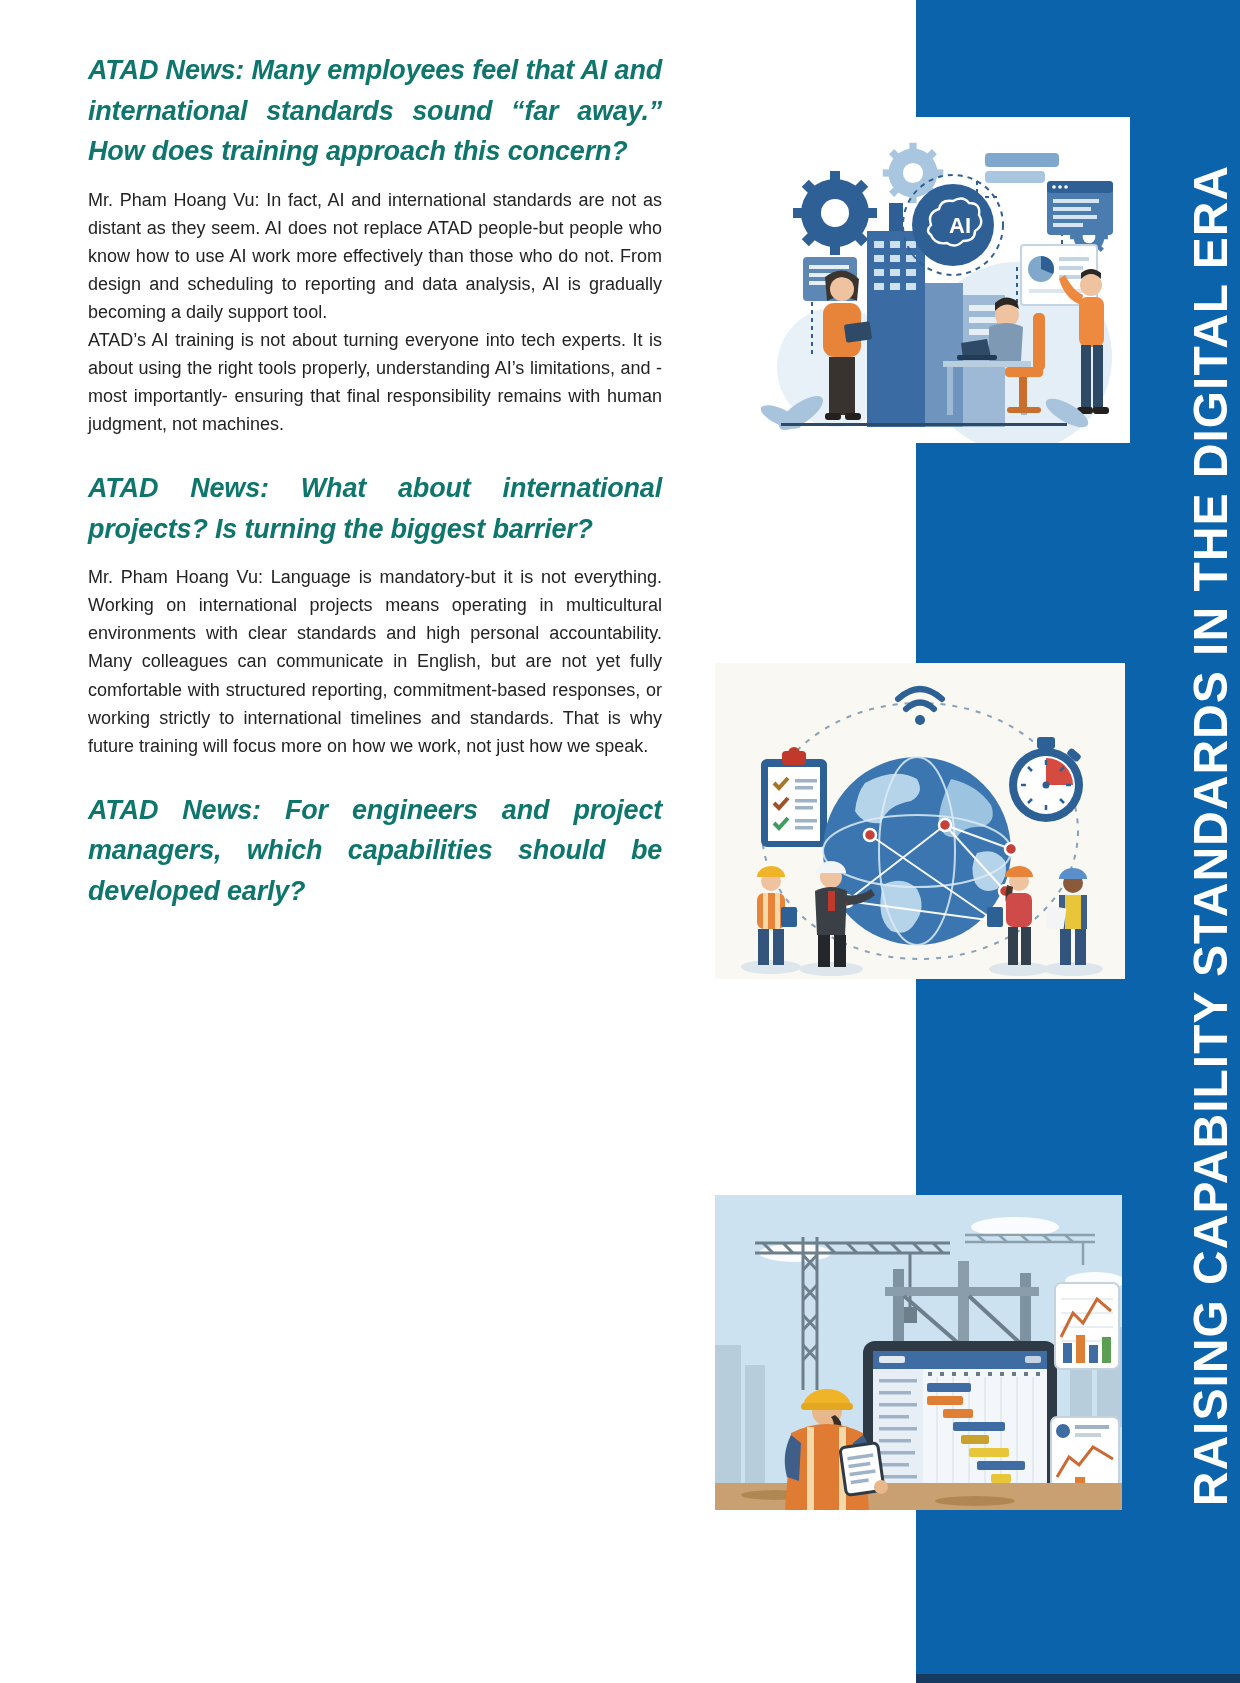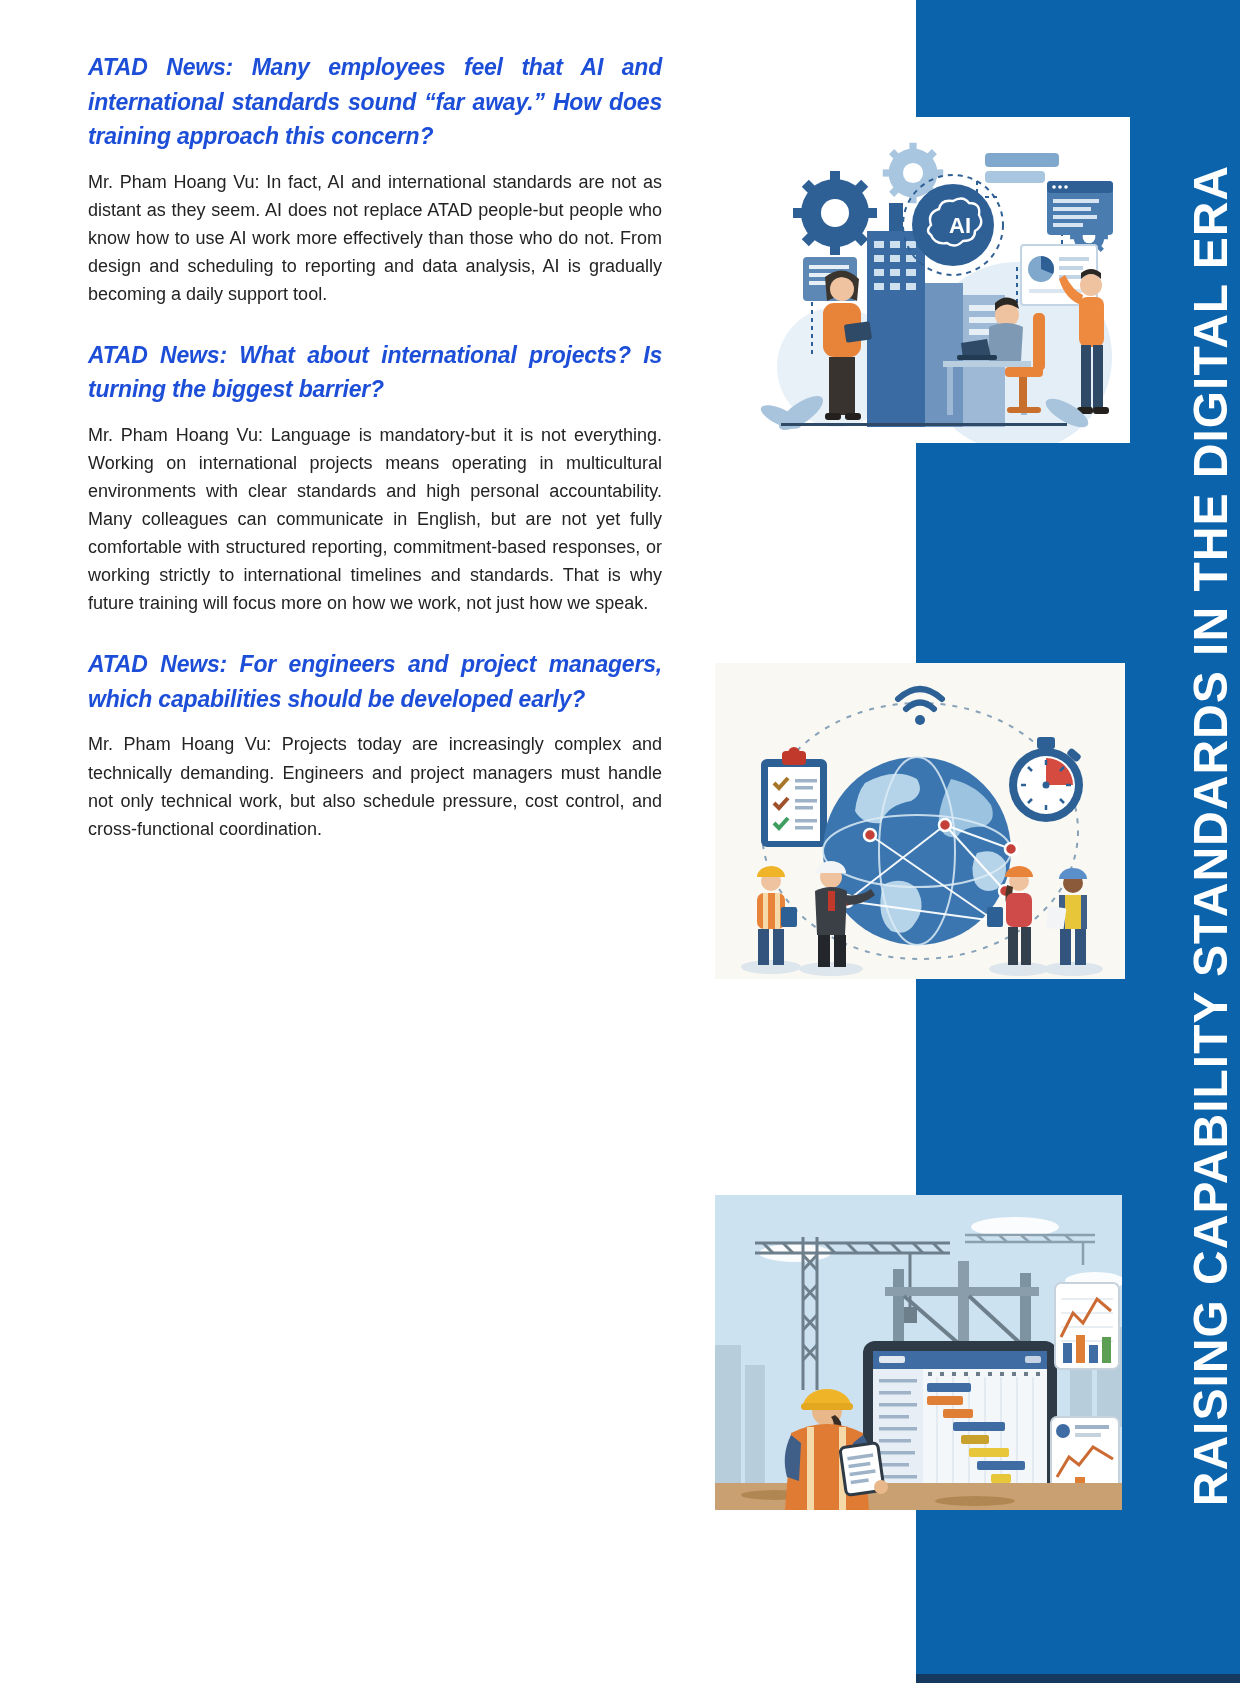--- a/index.html
+++ b/index.html
@@ -17,22 +17,22 @@
     display:flex;align-items:center;justify-content:center;
   }
   .sidebar-rail .vtext{
     writing-mode:vertical-rl;transform:rotate(180deg);
     white-space:nowrap;color:#ffffff;font-weight:bold;
     font-size:48px;letter-spacing:1px;line-height:1;
   }
   
   .text-col{position:absolute;left:88px;top:50px;width:574px;color:#232323;}
   .question{
-    margin:0 0 14px 0;font-size:23px;line-height:1.5;font-weight:bold;font-style:italic;
-    color:#1d4ed8;text-align:justify;letter-spacing:-0.2px;
+    margin:0 0 14px 0;font-size:27px;line-height:1.5;font-weight:bold;font-style:italic;
+    color:#0f766e;text-align:justify;letter-spacing:-0.2px;
   }
   .qa + .qa .question{margin-top:30px;}
   .answer p{margin:0;font-size:18px;line-height:1.56;text-align:justify;}
   
   .illus{position:absolute;background:#c4b5fd;}
   .illus svg{display:block;width:100%;height:100%;}
   #illus-ai{left:717px;top:117px;width:413px;height:326px;}
   #illus-globe{left:715px;top:663px;width:410px;height:316px;background:#faf8f2;}
   #illus-construction{left:715px;top:1195px;width:407px;height:315px;}
 </style>
@@ -47,34 +47,34 @@
   <div class="sidebar-rail">
     <div class="vtext">RAISING CAPABILITY STANDARDS IN THE DIGITAL ERA</div>
   </div>
 
   <div class="text-col">
 
     <section class="qa">
       <h3 class="question">ATAD News: Many employees feel that AI and international standards sound “far away.” How does training approach this concern?</h3>
       <div class="answer">
         <p>Mr. Pham Hoang Vu: In fact, AI and international standards are not as distant as they seem. AI does not replace ATAD people-but people who know how to use AI work more effectively than those who do not. From design and scheduling to reporting and data analysis, AI is gradually becoming a daily support tool.</p>
+        <p>ATAD’s AI training is not about turning everyone into tech experts. It is about using the right tools properly, understanding AI’s limitations, and - most importantly- ensuring that final responsibility remains with human judgment, not machines.</p>
       </div>
     </section>
 
     <section class="qa">
       <h3 class="question">ATAD News: What about international projects? Is turning the biggest barrier?</h3>
       <div class="answer">
         <p>Mr. Pham Hoang Vu: Language is mandatory-but it is not everything. Working on international projects means operating in multicultural environments with clear standards and high personal accountability. Many colleagues can communicate in English, but are not yet fully comfortable with structured reporting, commitment-based responses, or working strictly to international timelines and standards. That is why future training will focus more on how we work, not just how we speak.</p>
       </div>
     </section>
 
     <section class="qa">
       <h3 class="question">ATAD News: For engineers and project managers, which capabilities should be developed early?</h3>
       <div class="answer">
-        <p>Mr. Pham Hoang Vu: Projects today are increasingly complex and technically demanding. Engineers and project managers must handle not only technical work, but also schedule pressure, cost control, and cross-functional coordination.</p>
       </div>
     </section>
 
   </div>
 
   <div class="illus" id="illus-ai">
     <svg viewBox="0 0 413 326">
       <defs>
         <g id="gear">
           <g fill="inherit">

